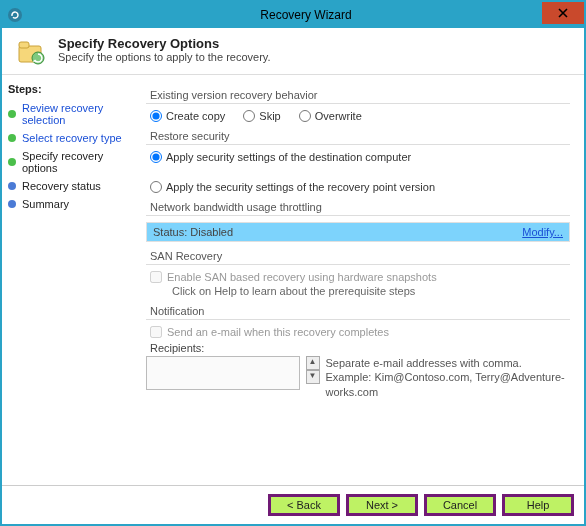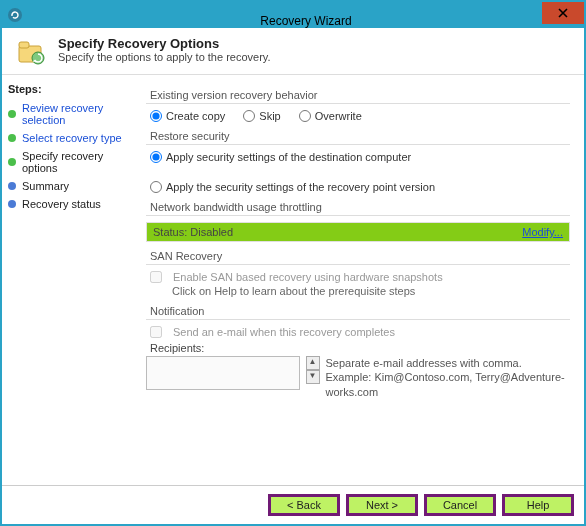--- a/index.html
+++ b/index.html
@@ -1,18 +1,18 @@
 <!DOCTYPE html>
 <html><head>
 <meta charset="utf-8">
 <style>
   * { box-sizing: border-box; font-family: "Segoe UI", Tahoma, sans-serif; }
   body { margin: 0; background: #fff; width: 586px; height: 526px; overflow: hidden; }
   .window { border: 2px solid #2aa3c7; width: 586px; height: 526px; display: flex; flex-direction: column; }
-  .titlebar { background: #2aa3c7; height: 26px; display: flex; align-items: flex-end; position: relative; }
+  .titlebar { background: #2aa3c7; height: 26px; display: flex; align-items: center; position: relative; }
   .titlebar .icon-box { width: 26px; height: 26px; display: flex; align-items: center; justify-content: center; }
   .titlebar .title { flex: 1; text-align: center; color: #000; font-size: 12px; }
   .titlebar .close { width: 42px; height: 22px; background: #c9492c; display: flex; align-items: center; justify-content: center; position: absolute; right: 0; top: 0; }
   .header { display: flex; padding: 8px 14px 6px 14px; border-bottom: 1px solid #ddd; }
   .header .hicon { width: 32px; height: 32px; margin-right: 10px; }
   .header h2 { margin: 0; font-size: 13px; font-weight: 600; color: #222; }
   .header .sub { font-size: 11px; color: #444; }
   .body { flex: 1; display: flex; overflow: hidden; }
   .steps { width: 134px; padding: 8px 6px; }
   .steps .steps-title { font-size: 11px; font-weight: 600; color: #222; margin-bottom: 4px; }
@@ -21,24 +21,24 @@
   .bul-green { background: #4bbf4b; }
   .bul-blue  { background: #4b7bd6; }
   .step.link span.lbl { color: #1a4fd6; }
   .step.current span.lbl { color: #222; }
   .content { flex: 1; padding: 10px 14px 6px 10px; font-size: 11px; color: #444; overflow: hidden; }
   .group-title { font-size: 11px; color: #555; margin: 4px 0 2px 4px; }
   .sep { border-top: 1px solid #ddd; margin: 2px 0 6px 0; }
   .radio-row { display: flex; gap: 18px; margin-bottom: 8px; padding-left: 4px; }
   .radio-row label, .opt-col label { display: flex; align-items: center; gap: 4px; font-size: 11px; color: #333; }
   .opt-col { display: flex; flex-direction: column; gap: 18px; padding-left: 4px; margin-bottom: 8px; }
-  .status-row { display: flex; justify-content: space-between; background: #84cc16; border: 1px solid #e0e0e0; padding: 3px 6px; margin: 2px 0 8px 0; }
+  .status-row { display: flex; justify-content: space-between; background: #7dd3fc; border: 1px solid #e0e0e0; padding: 3px 6px; margin: 2px 0 8px 0; }
   .modify { color: #1a4fd6; text-decoration: underline; cursor: pointer; }
   .disabled { color: #999; }
-  .chk-row { display: flex; align-items: center; gap: 11px; padding-left: 4px; }
+  .chk-row { display: flex; align-items: center; gap: 5px; padding-left: 4px; }
   .help-hint { font-size: 11px; color: #666; padding-left: 26px; margin: 2px 0 8px 0; }
   .recip { display: flex; align-items: flex-start; gap: 6px; margin-top: 2px; }
   .recip .ta { width: 182px; height: 34px; border: 1px solid #bbb; background: #fafafa; font-size: 11px; resize: none; }
   .spin { width: 14px; display: flex; flex-direction: column; }
   .spin .sp { width: 14px; height: 14px; border: 1px solid #aaa; background: #eee; font-size: 8px; text-align: center; line-height: 10px; color: #555; }
   .recip .hint { font-size: 11px; color: #555; line-height: 1.3; }
   .footer { border-top: 1px solid #ccc; padding: 8px 10px; display: flex; justify-content: flex-end; gap: 6px; }
   .footer button { width: 72px; height: 22px; font-size: 11px; border: 3px solid #701a75; background: #bef264; color: #222; }
   input[type=radio], input[type=checkbox] { margin: 0; width: 12px; height: 12px; }
 </style>
@@ -89,25 +89,25 @@
       <div class="step link">
           <span class="bullet bul-green"></span>
           <span class="lbl">Select recovery type</span>
         </div>
       <div class="step current">
           <span class="bullet bul-green"></span>
           <span class="lbl">Specify recovery options</span>
         </div>
       <div class="step current">
           <span class="bullet bul-blue"></span>
-          <span class="lbl">Summary</span>
+          <span class="lbl">Recovery status</span>
         </div>
       <div class="step current">
           <span class="bullet bul-blue"></span>
-          <span class="lbl">Recovery status</span>
+          <span class="lbl">Summary</span>
         </div>
     </div>
 
     <div class="content">
 
       <div class="group-title">Existing version recovery behavior</div>
       <div class="sep"></div>
       <div class="radio-row">
         <label>
             <input type="radio" name="evb" checked="" style="">

